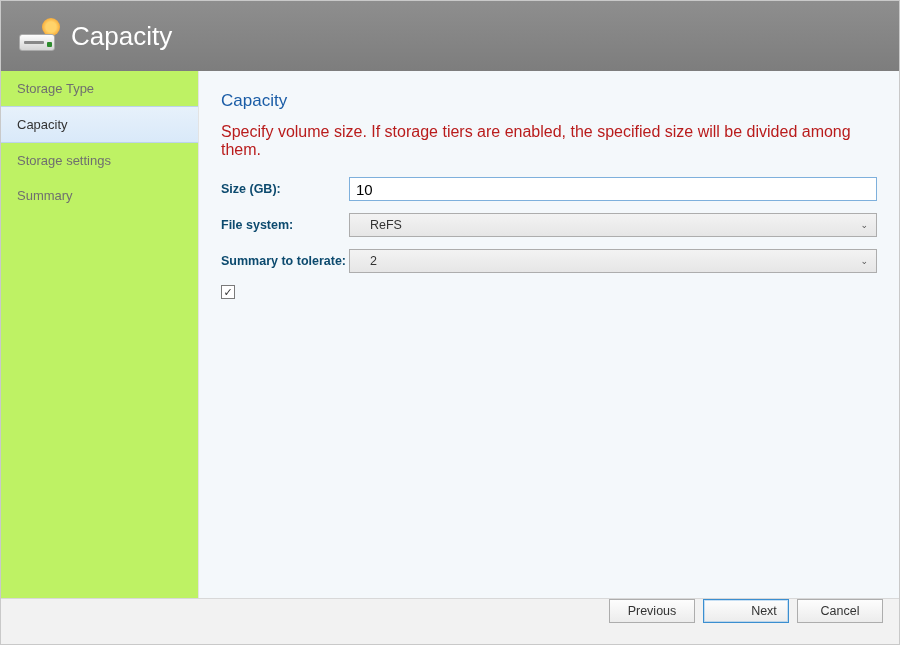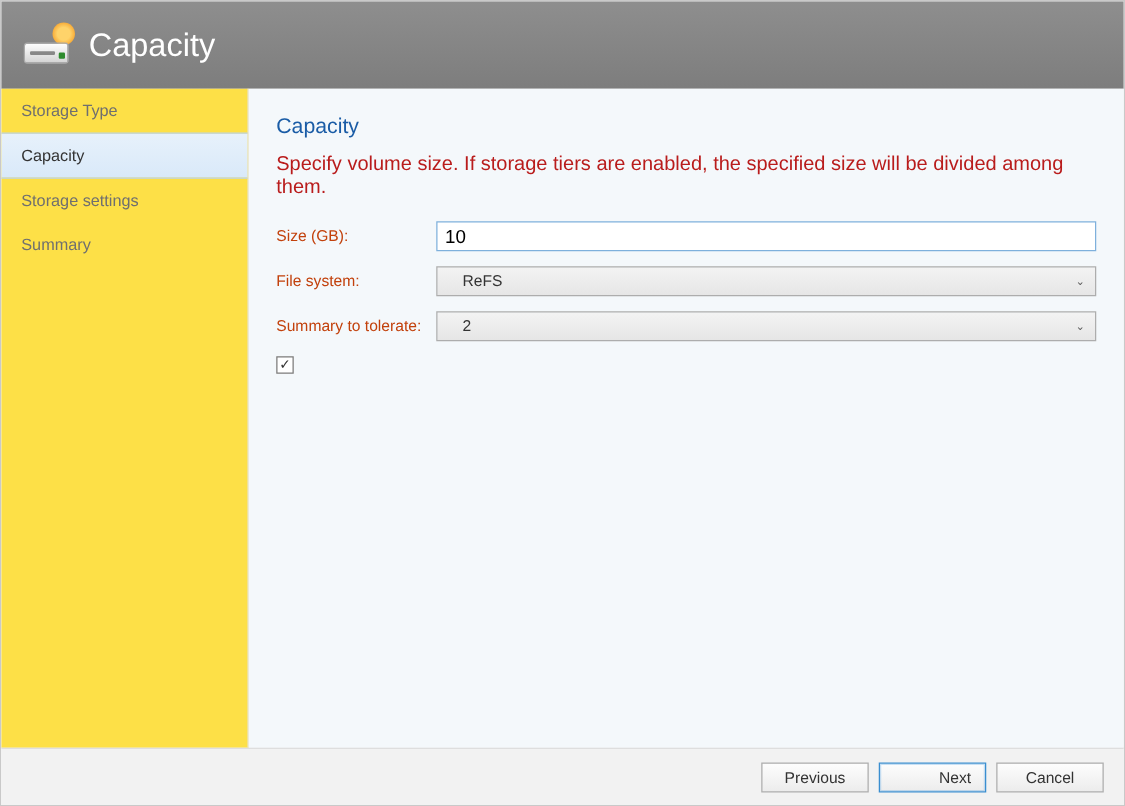--- a/index.html
+++ b/index.html
@@ -67,21 +67,21 @@
       color: #fff;
       font-size: 26px;
       font-weight: 300;
     }
     .body {
       display: flex;
       height: calc(100% - 70px - 46px);
     }
     .sidebar {
       width: 198px;
-      background: #fde047;
+      background: #bef264;
       border-right: 1px solid #e3e3e3;
     }
     .side-item {
       padding: 10px 16px;
       color: #6f6f6f;
       cursor: pointer;
       font-size: 13px;
     }
     .side-item.selected {
       background: linear-gradient(#e7f1fb, #d9e9f9);
@@ -107,21 +107,22 @@
       color: #b91c1c;
     }
     .form-row {
       display: flex;
       align-items: center;
       margin-bottom: 12px;
     }
     .form-label {
       width: 128px;
       font-size: 12.5px;
-      color: #c2410c;
+      color: #0c4a6e;
+      font-weight: bold;
     }
     .form-input {
       flex: 1;
       height: 24px;
       border: 1px solid #7eb0dc;
       padding: 2px 6px;
       font-size: 15px;
       font-family: Liberation Sans, sans-serif;
       background: #fff;
     }
@@ -162,21 +163,20 @@
       font-size: 11px;
       line-height: 1;
       color: #333;
       cursor: pointer;
     }
     .footer {
       height: 46px;
       border-top: 1px solid #d8d8d8;
       background: #f2f2f2;
       display: flex;
-      align-items: center;
       justify-content: flex-end;
       padding: 0 16px;
       gap: 8px;
     }
     .btn {
       min-width: 86px;
       height: 24px;
       border: 1px solid #adadad;
       background: linear-gradient(#fdfdfd, #ececec);
       font-size: 12.5px;

